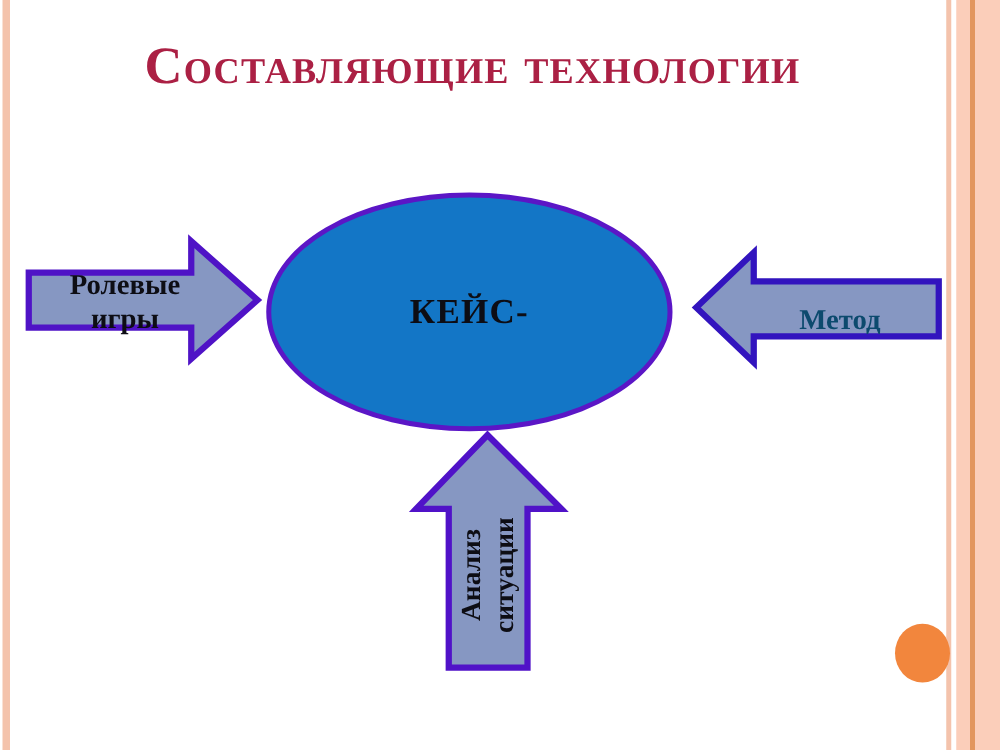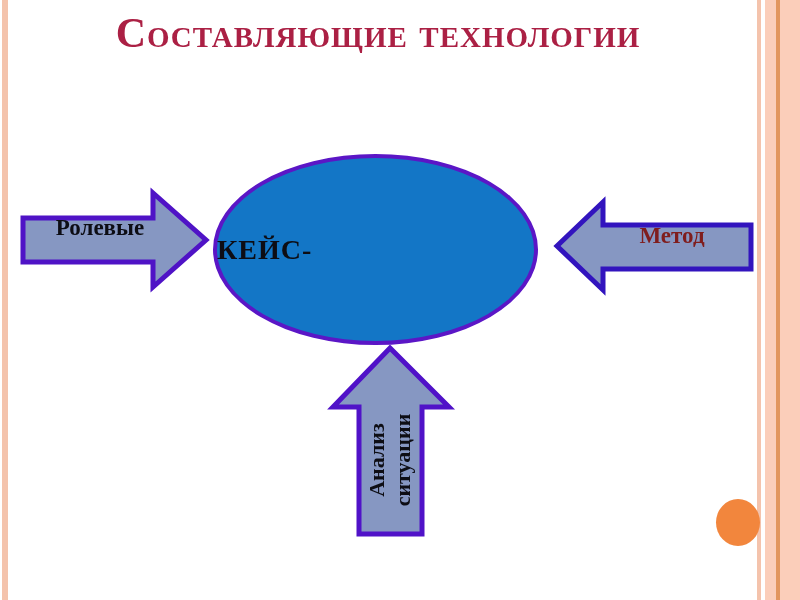--- a/index.html
+++ b/index.html
@@ -11,40 +11,40 @@
     font-family:"Liberation Serif", serif;
   }
   .vstripe{position:absolute;top:0;bottom:0;}
   .stripe-left{left:2px;width:6px;}
   .stripe-right-thin{left:757px;width:4px;}
   .stripe-right-band{left:765px;width:35px;}
   .stripe-right-dark{left:776px;width:4px;}
 
   .title{
     position:absolute;
-    left:0;right:44px;top:10px;
+    left:0;right:44px;top:30px;
     margin:0;
     text-align:center;
     font-size:42px;
     font-weight:bold;
     font-variant:small-caps;
     letter-spacing:1px;
     line-height:1.1;
   }
 
   .ellipse{
     position:absolute;
     left:213px;top:154px;
     width:325px;height:191px;
     border:4px solid;
     border-radius:50%;
     box-sizing:border-box;
     display:flex;
     align-items:center;
-    justify-content:flex-start;
+    justify-content:center;
   }
   .ellipse-text{
     text-align:center;
     font-size:28px;
     font-weight:bold;
     letter-spacing:1px;
     line-height:30px;
     color:#0d0d14;
   }
   .ellipse-text span{display:block;}
@@ -104,23 +104,24 @@
   </svg>
 
   <div class="ellipse" style="background-color: rgb(19, 118, 198); border-color: rgb(91, 22, 198);">
     <div class="ellipse-text" style="color: rgb(13, 13, 20);">
       <span>КЕЙС-</span>
     </div>
   </div>
 
   <div class="arrow-label label-left" style="color: rgb(13, 13, 20);">
     <span>Ролевые</span>
+    <span>игры</span>
   </div>
 
-  <div class="arrow-label label-right" style="color: #7f1d1d;">
+  <div class="arrow-label label-right" style="color: #0c4a6e; margin-top: 20px;">
     <span>Метод</span>
   </div>
 
   <div class="arrow-label label-bottom" style="color: rgb(13, 13, 20);">
     <span>Анализ</span>
     <span>ситуации</span>
   </div>
 
   <div class="accent-circle" style="background-color: rgb(242, 134, 61);"></div>
 

